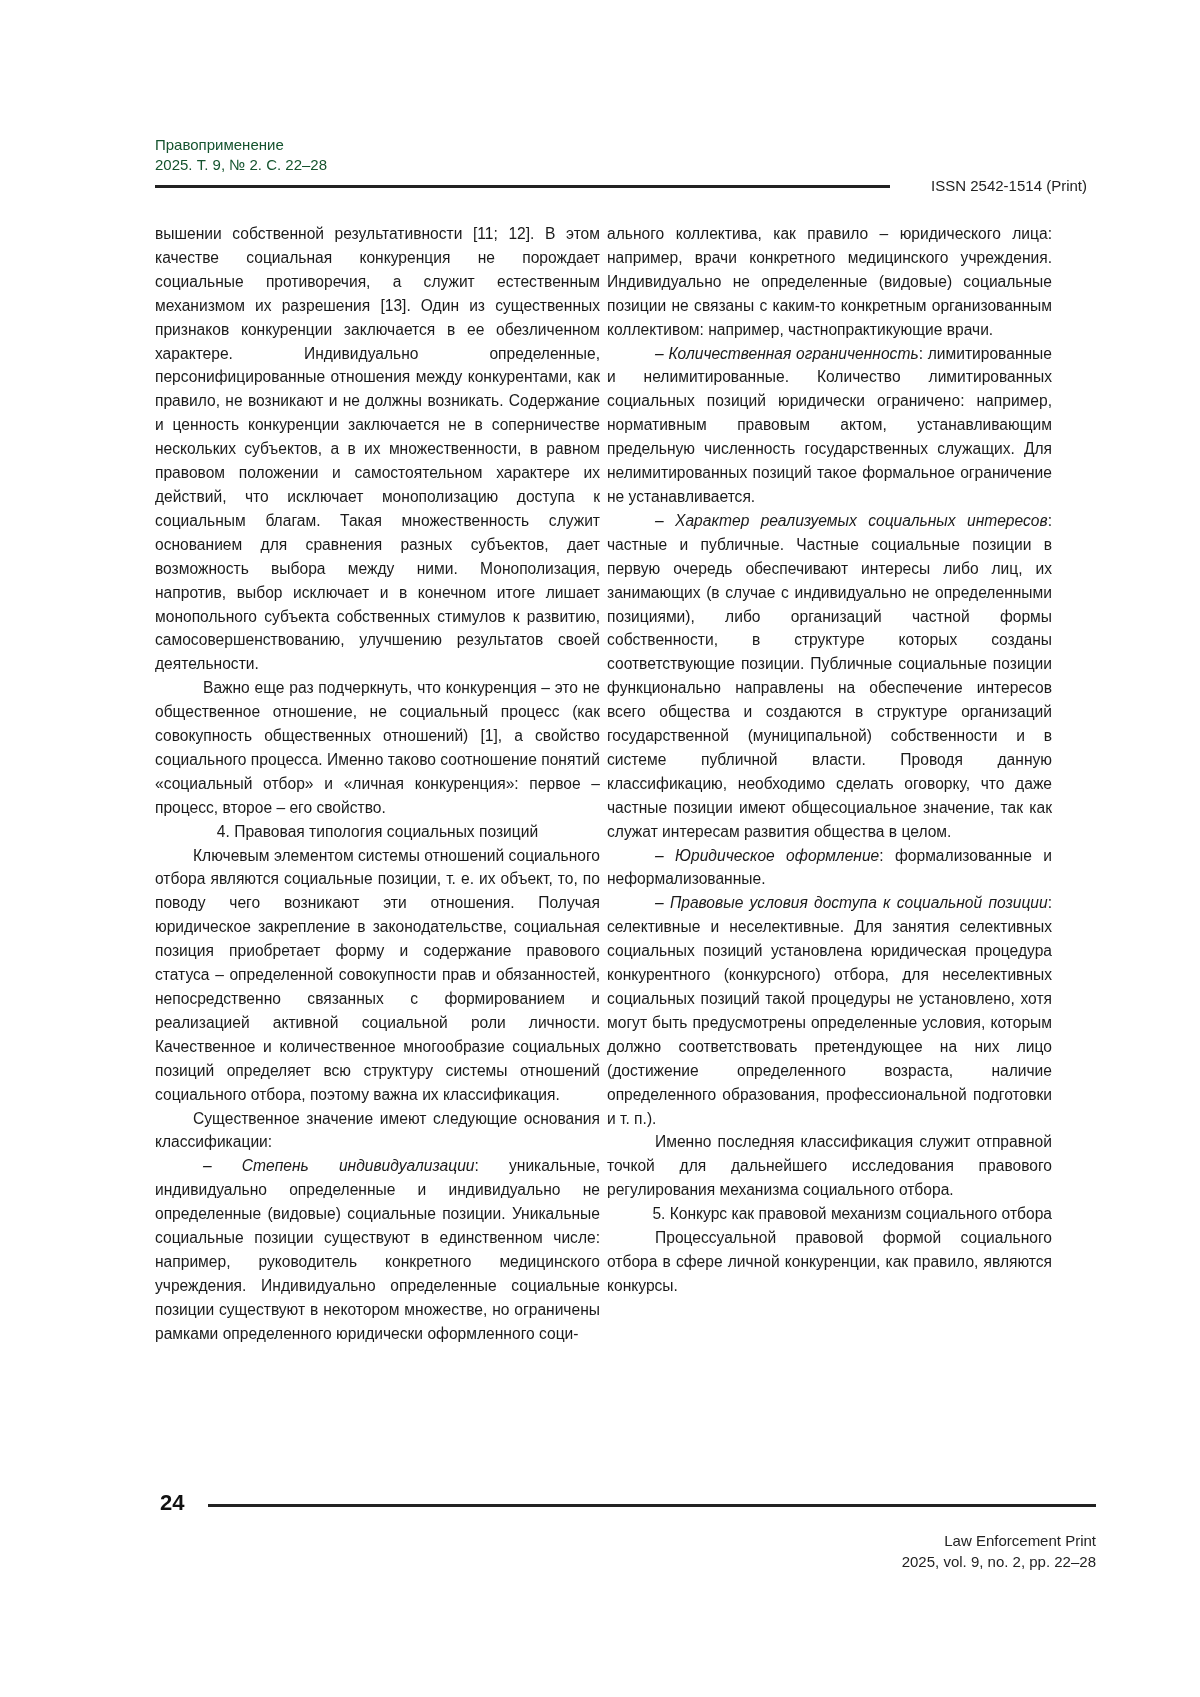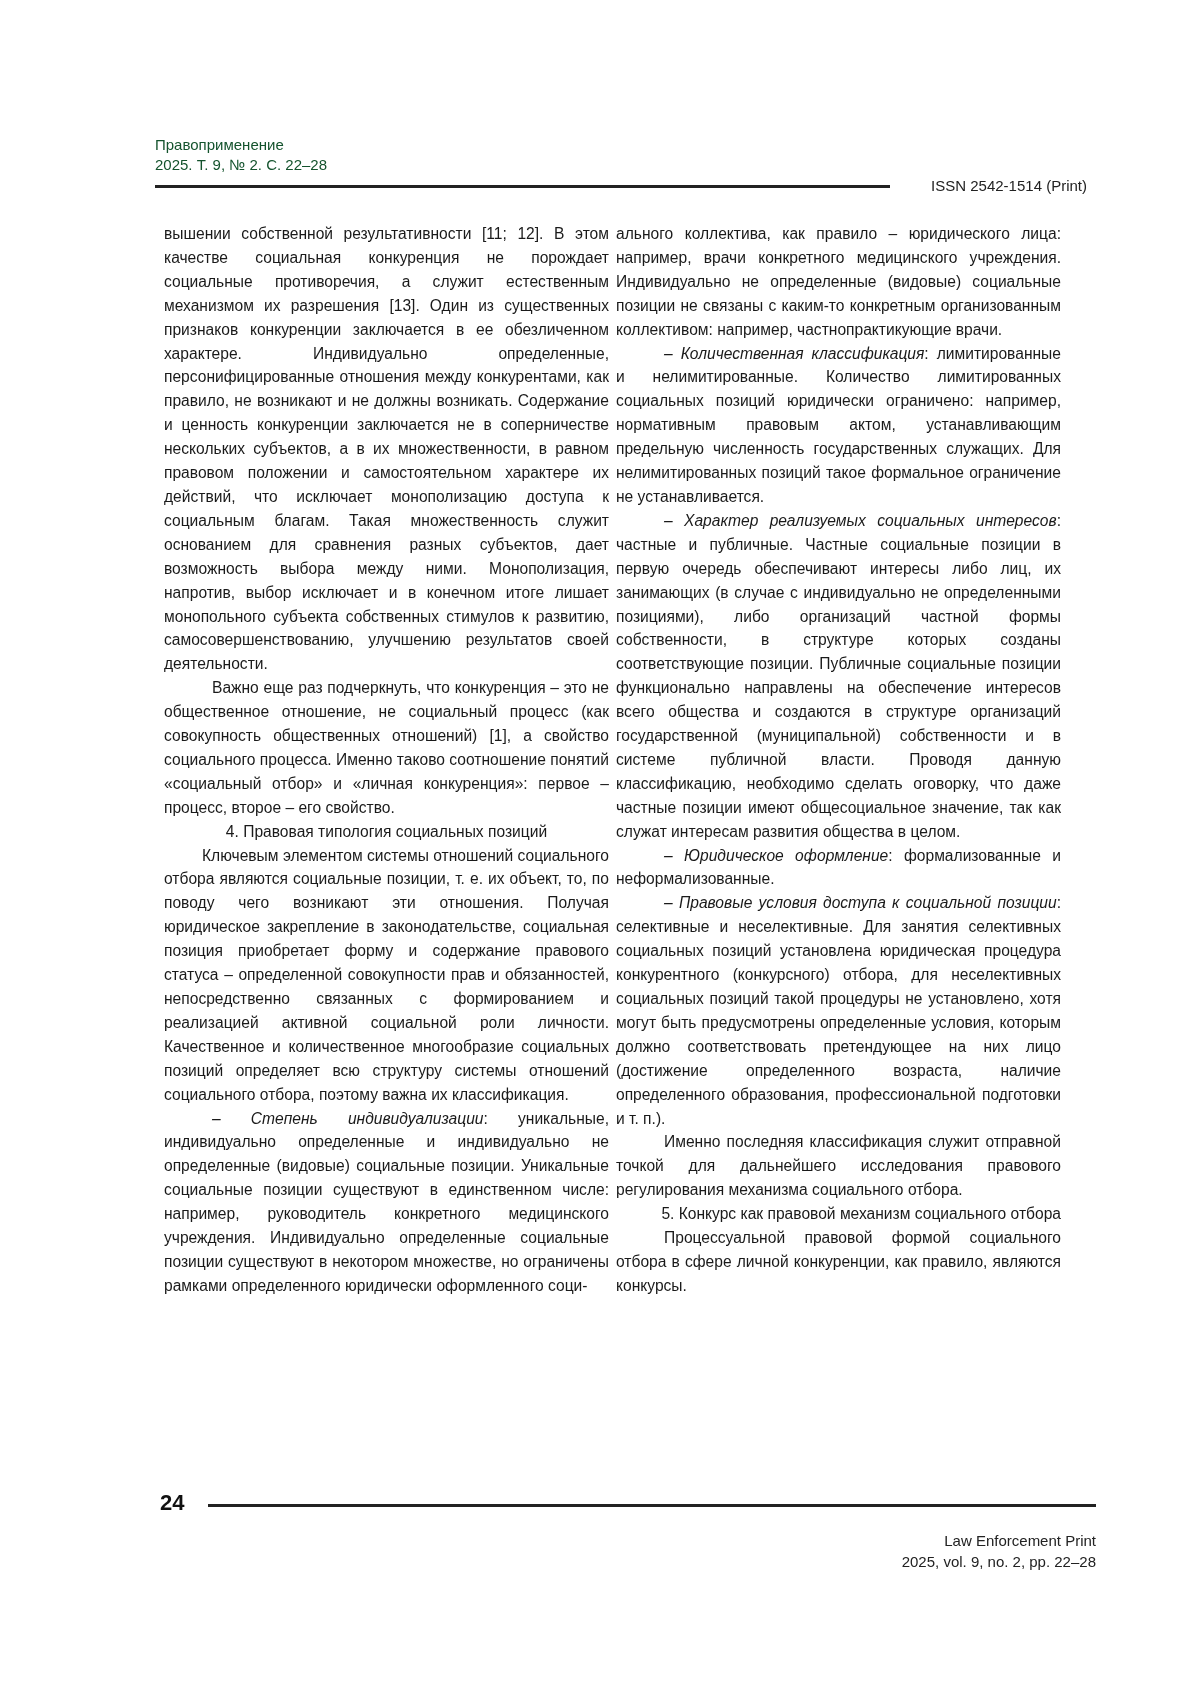--- a/index.html
+++ b/index.html
@@ -1,21 +1,21 @@
 <!DOCTYPE html>
 <html><head>
 <meta charset="utf-8">
 <style>
   html, body { margin:0; padding:0; background:#ffffff; }
   body { width:1200px; height:1697px; position:relative; overflow:hidden;
          font-family:"Liberation Sans", sans-serif; color:#1a1a1a; }
   .hdr-left { position:absolute; left:155px; top:135px; font-size:15px; line-height:20px; color:#14532d; }
   .hdr-rule { position:absolute; left:155px; top:185px; width:735px; height:3px; background:#222; }
   .issn { position:absolute; right:113px; top:177px; font-size:15px; color:#222; }
-  .col { position:absolute; top:222px; width:445px; font-size:15.6px; line-height:23.9px; text-align:justify;margin-left:9px; }
+  .col { position:absolute; top:222px; width:445px; font-size:15.6px; line-height:23.9px; text-align:justify; }
   .col.left { left:155px; }
   .col.right { left:607px; }
   .col p { margin:0; }
   .ind { text-indent:48px; }
   .ind2 { text-indent:38px; }
   .head { font-weight:normal; text-align:center; }
   .head.r { text-align:right; text-indent:38px; }
   em { font-style:italic; }
   .pgnum { position:absolute; left:160px; top:1490px; font-size:22px; font-weight:bold; color:#111; }
   .ftr-rule { position:absolute; left:208px; top:1504px; width:888px; height:3px; background:#222; }
@@ -29,26 +29,27 @@
   <div>2025. Т. 9, № 2. С. 22–28</div>
 </div>
 <div class="hdr-rule"></div>
 <div class="issn">ISSN 2542-1514 (Print)</div>
 
 <div class="col left">
   <p>вышении собственной результативности [11; 12]. В этом качестве социальная конкуренция не порождает социальные противоречия, а служит естественным механизмом их разрешения [13]. Один из существенных признаков конкуренции заключается в ее обезличенном характере. Индивидуально определенные, персонифицированные отношения между конкурентами, как правило, не возникают и не должны возникать. Содержание и ценность конкуренции заключается не в соперничестве нескольких субъектов, а в их множественности, в равном правовом положении и самостоятельном характере их действий, что исключает монополизацию доступа к социальным благам. Такая множественность служит основанием для сравнения разных субъектов, дает возможность выбора между ними. Монополизация, напротив, выбор исключает и в конечном итоге лишает монопольного субъекта собственных стимулов к развитию, самосовершенствованию, улучшению результатов своей деятельности.</p>
   <p class="ind">Важно еще раз подчеркнуть, что конкуренция – это не общественное отношение, не социальный процесс (как совокупность общественных отношений) [1], а свойство социального процесса. Именно таково соотношение понятий «социальный отбор» и «личная конкуренция»: первое – процесс, второе – его свойство.</p>
   <p class="head">4. Правовая типология социальных позиций</p>
   <p class="ind2">Ключевым элементом системы отношений социального отбора являются социальные позиции, т. е. их объект, то, по поводу чего возникают эти отношения. Получая юридическое закрепление в законодательстве, социальная позиция приобретает форму и содержание правового статуса – определенной совокупности прав и обязанностей, непосредственно связанных с формированием и реализацией активной социальной роли личности. Качественное и количественное многообразие социальных позиций определяет всю структуру системы отношений социального отбора, поэтому важна их классификация.</p>
+  <p class="ind2">Существенное значение имеют следующие основания классификации:</p>
   <p class="ind"><em>– Степень индивидуализации</em><span>: уникальные, индивидуально определенные и индивидуально не определенные (видовые) социальные позиции. Уникальные социальные позиции существуют в единственном числе: например, руководитель конкретного медицинского учреждения. Индивидуально определенные социальные позиции существуют в некотором множестве, но ограничены рамками определенного юридически оформленного соци-</span></p>
 </div>
 
 <div class="col right">
   <p>ального коллектива, как правило – юридического лица: например, врачи конкретного медицинского учреждения. Индивидуально не определенные (видовые) социальные позиции не связаны с каким-то конкретным организованным коллективом: например, частнопрактикующие врачи.</p>
-  <p class="ind"><em>– Количественная классификация</em><span>: лимитированные и нелимитированные. Количество лимитированных социальных позиций юридически ограничено: например, нормативным правовым актом, устанавливающим предельную численность государственных служащих. Для нелимитированных позиций такое формальное ограничение не устанавливается.</span></p>
+  <p class="ind"><em>– Количественная ограниченность</em><span>: лимитированные и нелимитированные. Количество лимитированных социальных позиций юридически ограничено: например, нормативным правовым актом, устанавливающим предельную численность государственных служащих. Для нелимитированных позиций такое формальное ограничение не устанавливается.</span></p>
   <p class="ind"><em>– Характер реализуемых социальных интересов</em><span>: частные и публичные. Частные социальные позиции в первую очередь обеспечивают интересы либо лиц, их занимающих (в случае с индивидуально не определенными позициями), либо организаций частной формы собственности, в структуре которых созданы соответствующие позиции. Публичные социальные позиции функционально направлены на обеспечение интересов всего общества и создаются в структуре организаций государственной (муниципальной) собственности и в системе публичной власти. Проводя данную классификацию, необходимо сделать оговорку, что даже частные позиции имеют общесоциальное значение, так как служат интересам развития общества в целом.</span></p>
   <p class="ind"><em>– Юридическое оформление</em><span>: формализованные и неформализованные.</span></p>
   <p class="ind"><em>– Правовые условия доступа к социальной позиции</em><span>: селективные и неселективные. Для занятия селективных социальных позиций установлена юридическая процедура конкурентного (конкурсного) отбора, для неселективных социальных позиций такой процедуры не установлено, хотя могут быть предусмотрены определенные условия, которым должно соответствовать претендующее на них лицо (достижение определенного возраста, наличие определенного образования, профессиональной подготовки и т. п.).</span></p>
   <p class="ind">Именно последняя классификация служит отправной точкой для дальнейшего исследования правового регулирования механизма социального отбора.</p>
   <p class="head r">5. Конкурс как правовой механизм социального отбора</p>
   <p class="ind">Процессуальной правовой формой социального отбора в сфере личной конкуренции, как правило, являются конкурсы.</p>
 </div>
 
 <div class="pgnum">24</div>
 <div class="ftr-rule"></div>

